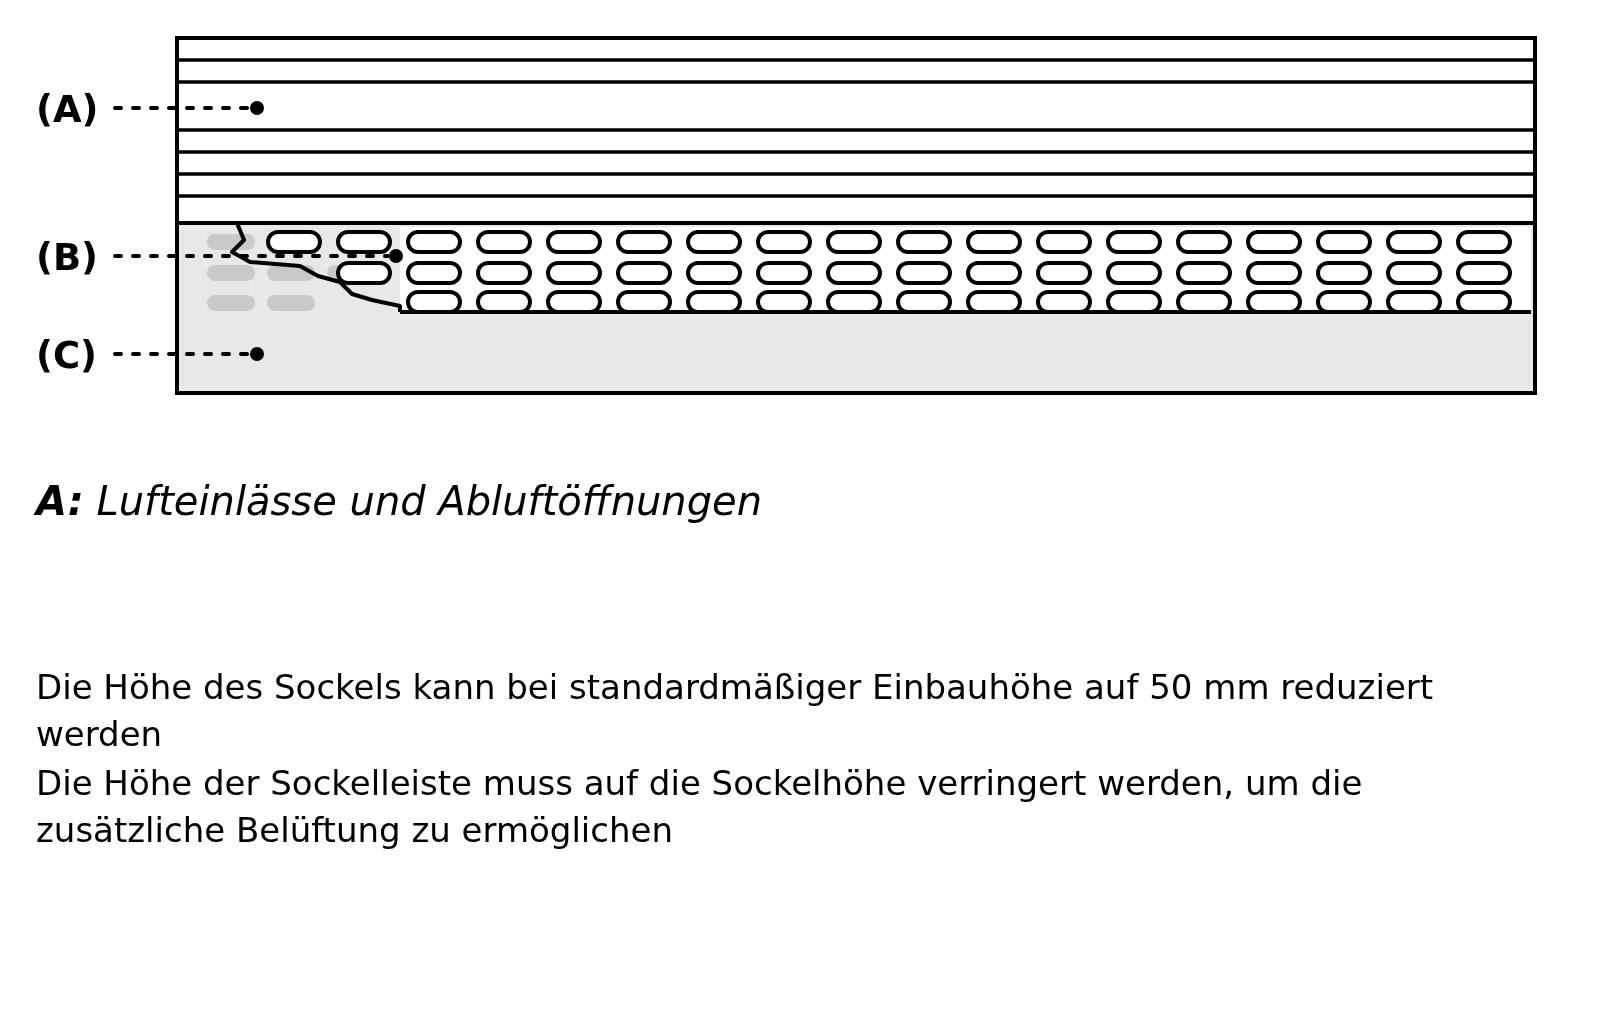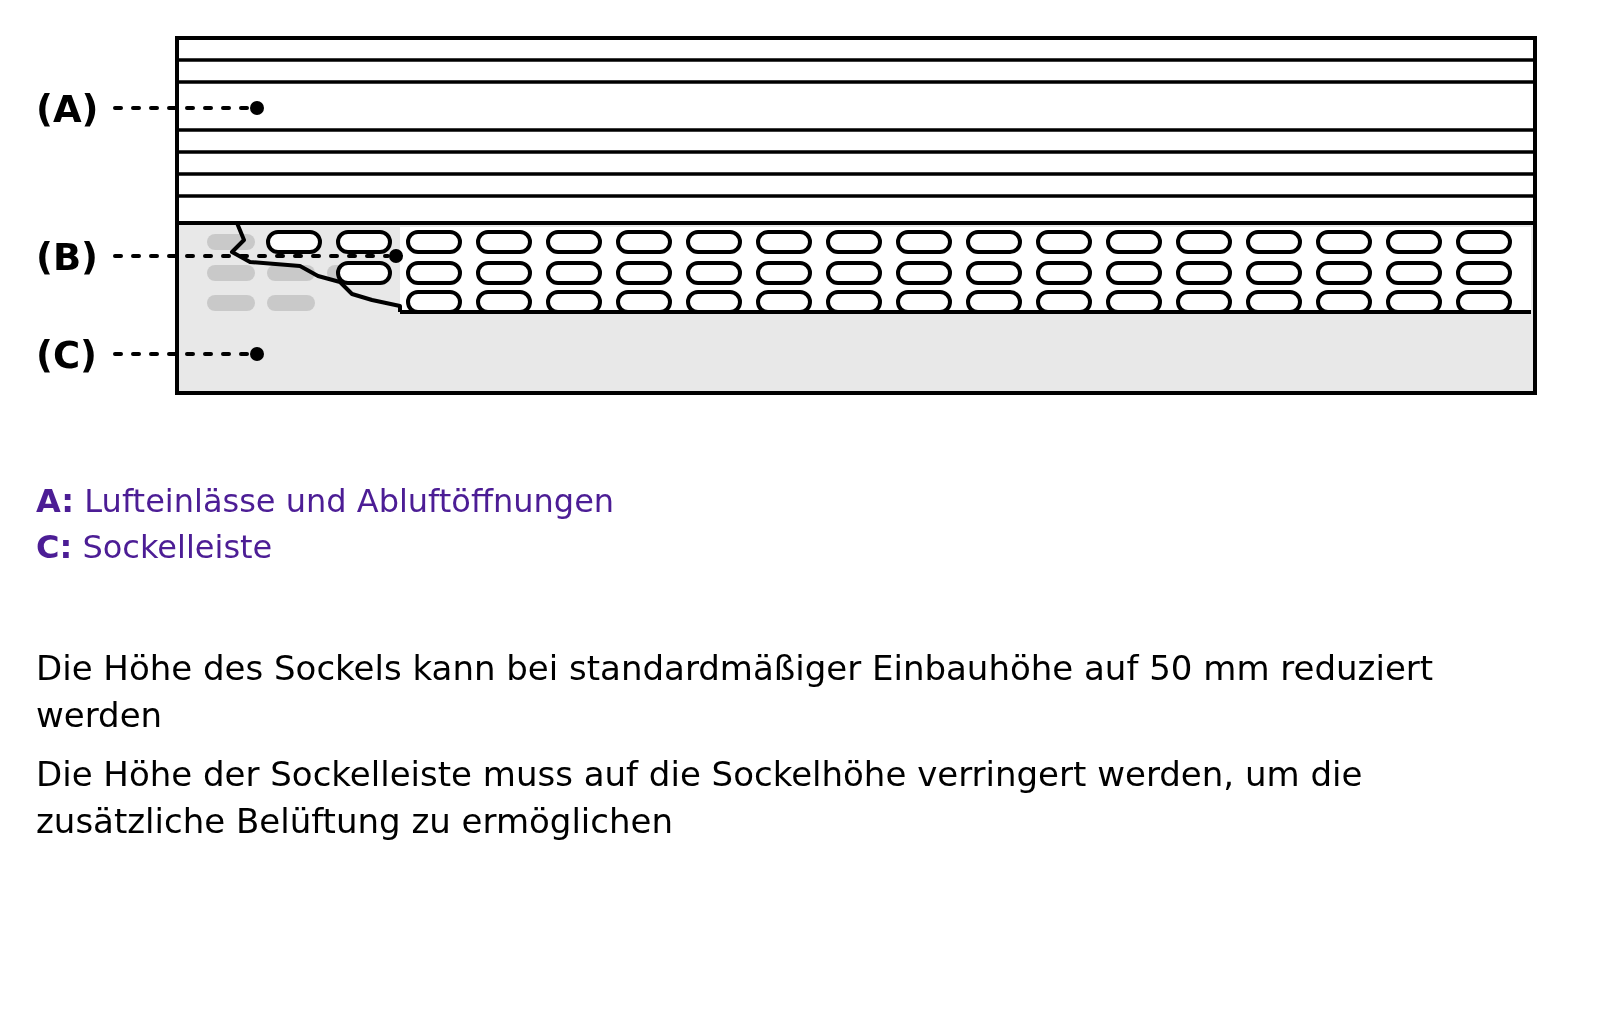--- a/index.html
+++ b/index.html
@@ -42,40 +42,41 @@
   
 
   
   #legend {
     position: absolute;
     left: 36px;
     top: 478px;
     width: 1500px;
   }
   .legend-line {
-    font-size: 32px;
+    font-size: 40px;
     line-height: 46px;
-    color: #4c1d95;
+    color: #000000;
     white-space: nowrap;
+    font-style: italic;
   }
   .legend-key {
     font-weight: bold;
   }
   #notes {
     position: absolute;
     left: 36px;
-    top: 645px;
+    top: 664px;
     width: 1490px;
   }
   .note-par {
     font-size: 34px;
     line-height: 47px;
     color: #000;
   }
-  .note-par + .note-par { margin-top: 12px; }
+  .note-par + .note-par { margin-top: 2px; }
 </style>
 </head>
 <body>
 
 <div id="diagram">
 
   <svg width="1600" height="430" viewBox="0 0 1600 430" xmlns="http://www.w3.org/2000/svg">
 
     <g>
       <rect x="177" y="38" width="1358" height="185" fill="#ffffff" stroke="#000000" stroke-width="4"></rect>
@@ -183,22 +184,18 @@
   <div id="callout-a" class="callout">(A)</div>
   <div id="callout-b" class="callout">(B)</div>
   <div id="callout-c" class="callout">(C)</div>
 </div>
 
 <div id="legend">
   <div class="legend-line">
     <span class="legend-key">A:</span>
     <span>Lufteinlässe und Abluftöffnungen</span>
   </div>
-  <div class="legend-line">
-    <span class="legend-key">C:</span>
-    <span>Sockelleiste</span>
-  </div>
 </div>
 
 <div id="notes">
   <div class="note-par">Die Höhe des Sockels kann bei standardmäßiger Einbauhöhe auf 50 mm reduziert werden</div>
   <div class="note-par">Die Höhe der Sockelleiste muss auf die Sockelhöhe verringert werden, um die zusätzliche Belüftung zu ermöglichen</div>
 </div>
 
 </body></html>

